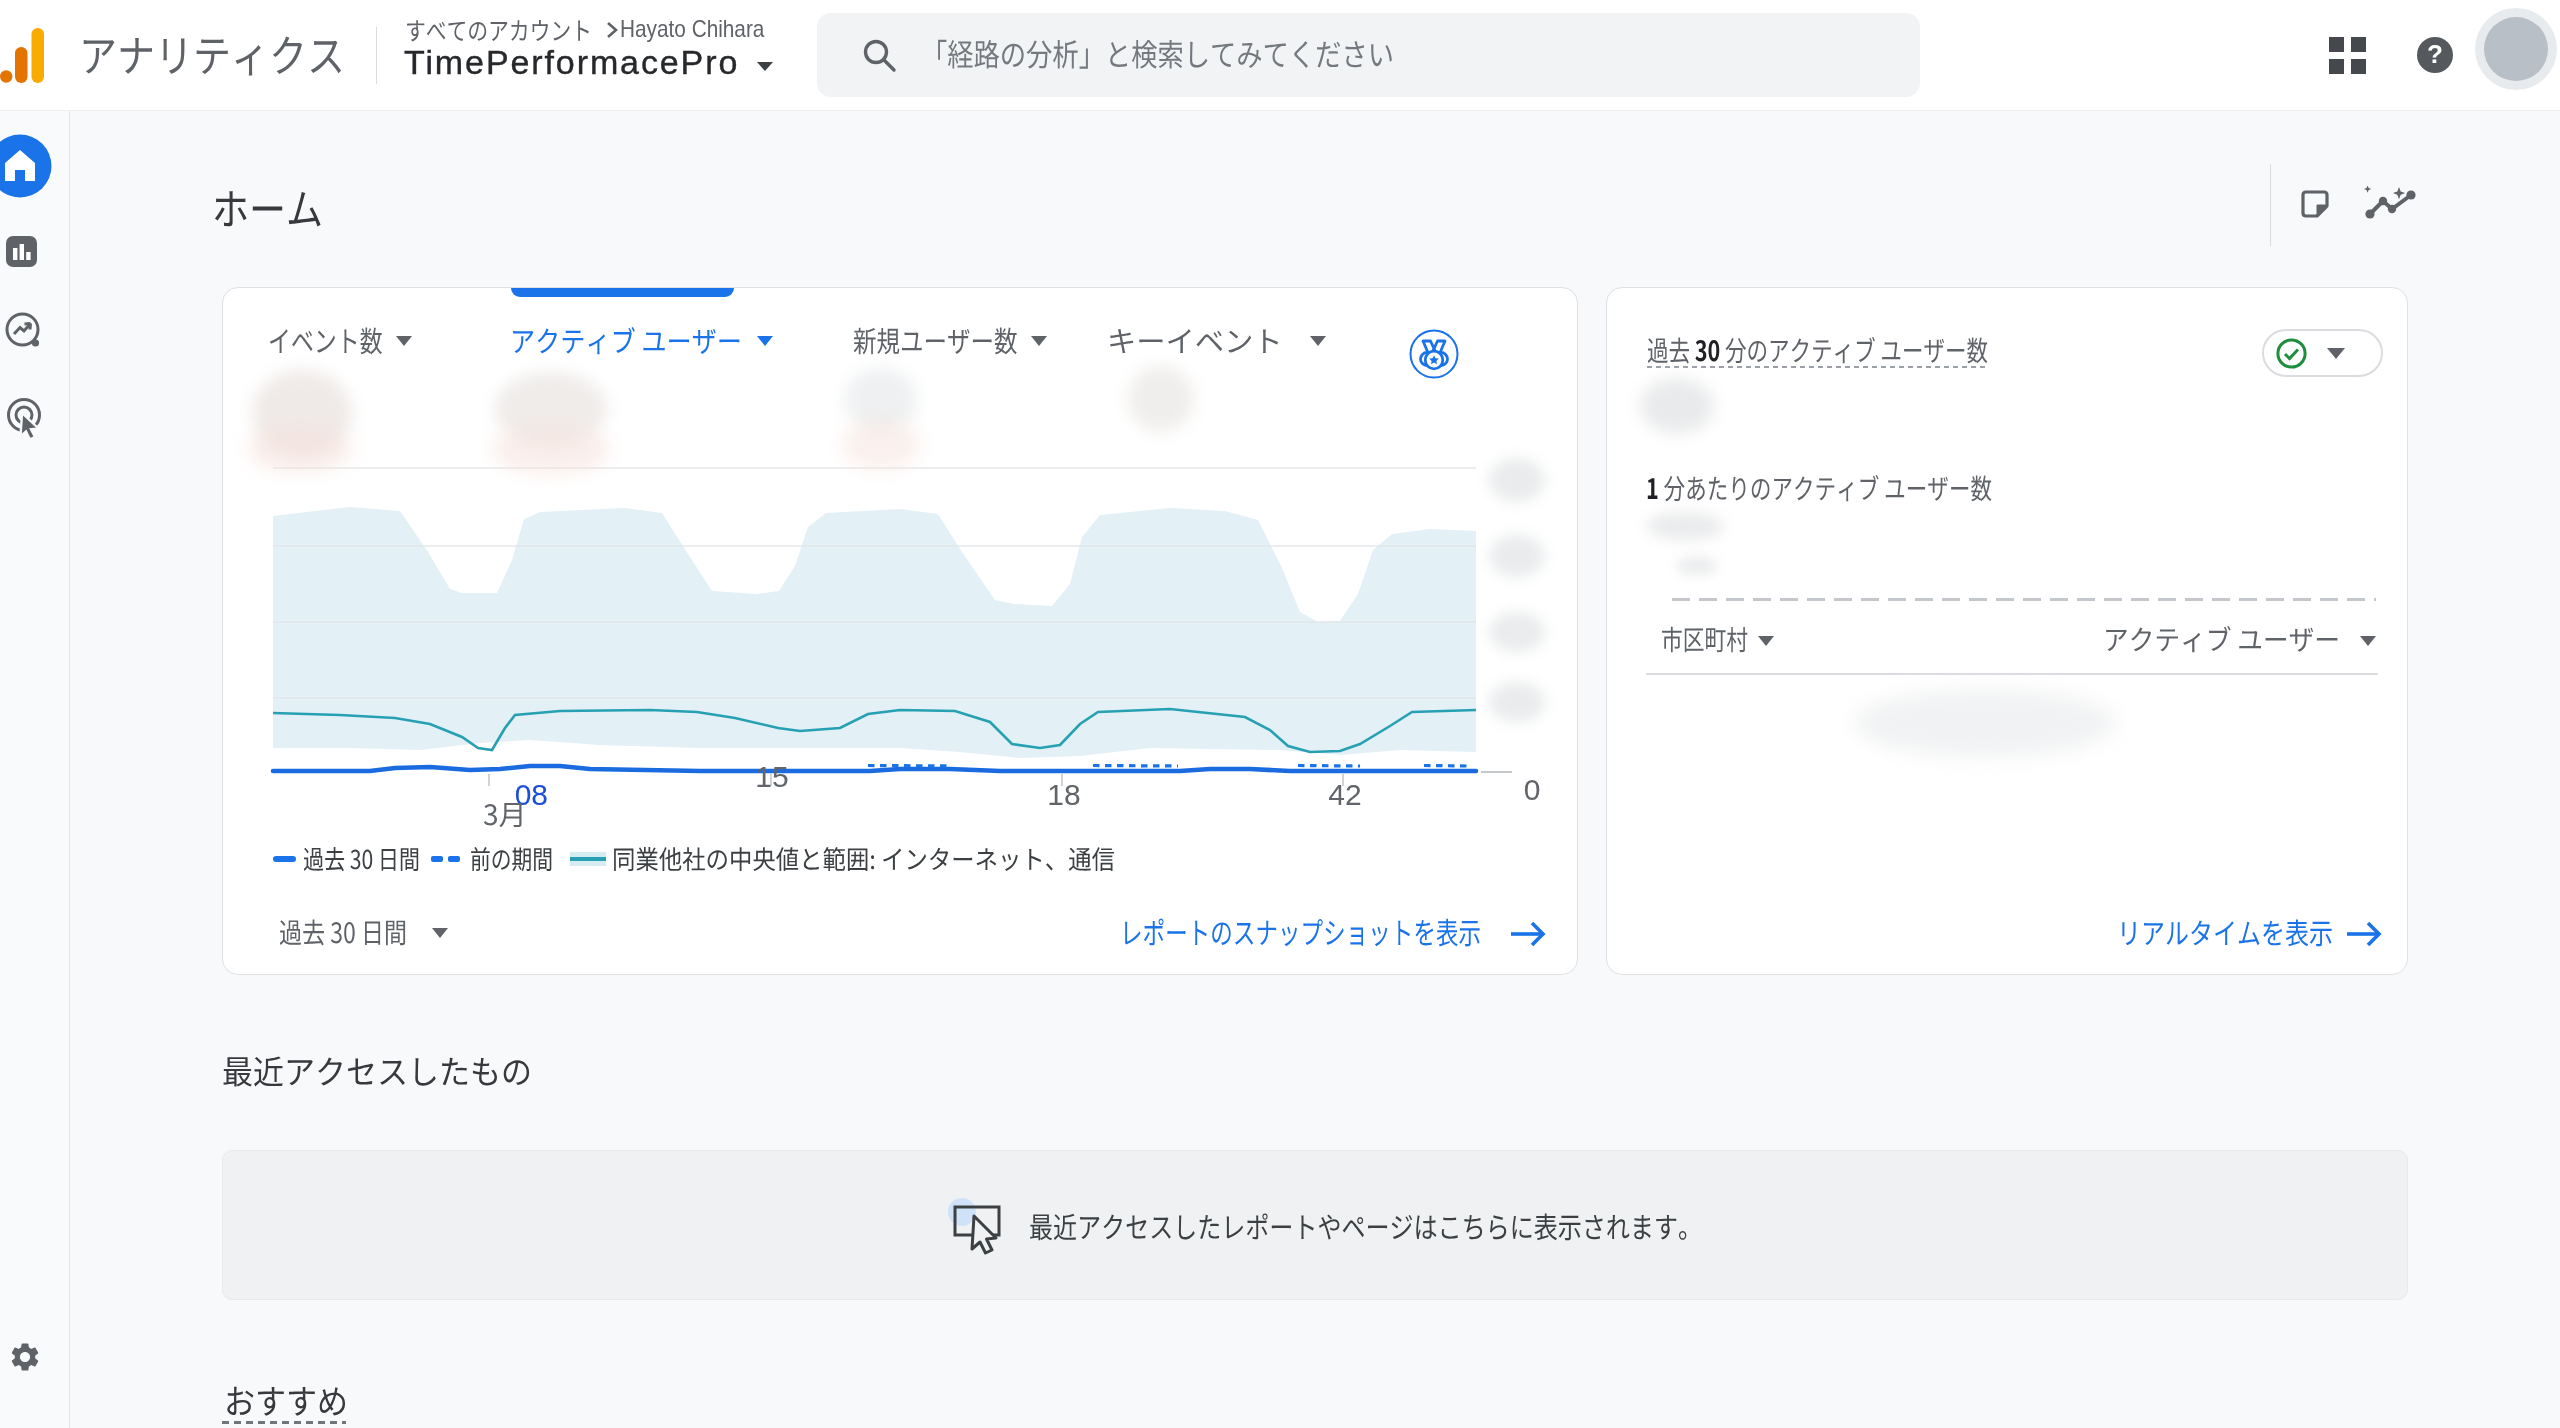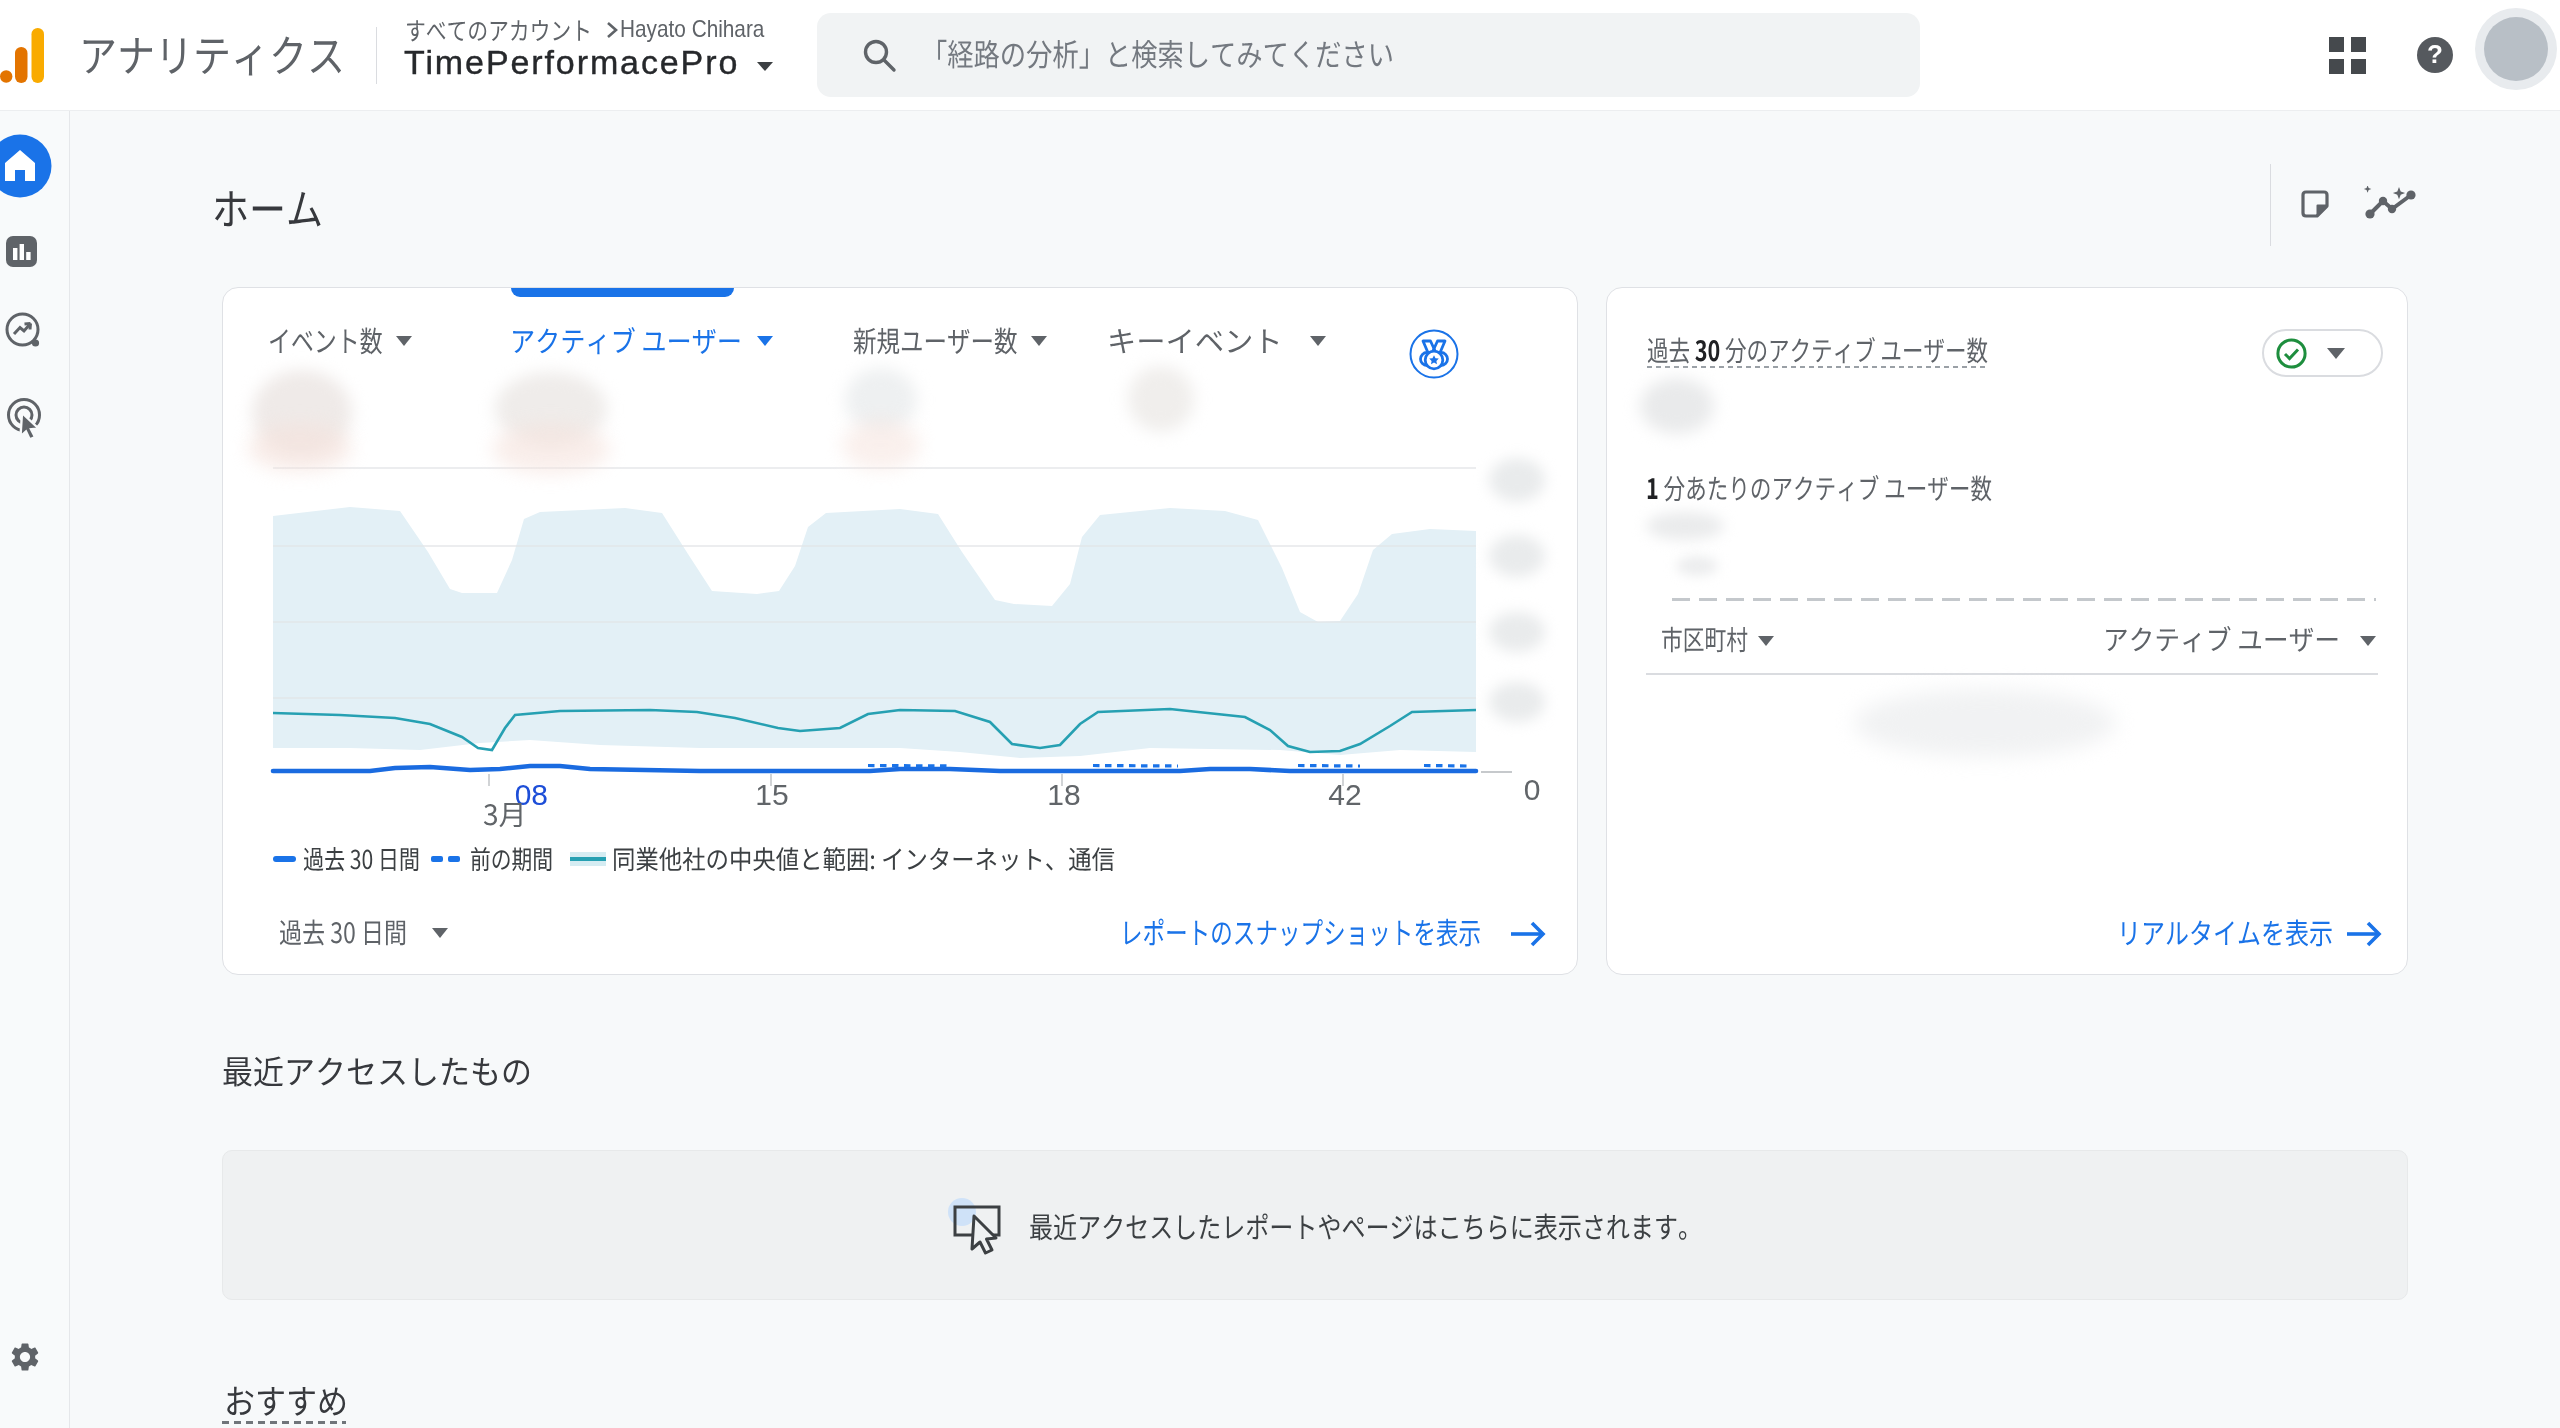--- a/index.html
+++ b/index.html
@@ -116,21 +116,21 @@
     <line x1="771" y1="774" x2="771" y2="786" stroke="#c6c9cc" stroke-width="1.6"></line>
     <line x1="1062" y1="774" x2="1062" y2="786" stroke="#c6c9cc" stroke-width="1.6"></line>
     <line x1="1343" y1="774" x2="1343" y2="786" stroke="#c6c9cc" stroke-width="1.6"></line>
 <line x1="1481" y1="772" x2="1512" y2="772" stroke="#c6c9cc" stroke-width="2"></line>
 </svg>
 <div class="blob" style="left:1489px;top:458px;width:56px;height:44px;background:#e9ebec;filter:blur(7px)"></div>
 <div class="blob" style="left:1489px;top:535px;width:56px;height:42px;background:#e9ebec;filter:blur(7px)"></div>
 <div class="blob" style="left:1489px;top:612px;width:56px;height:40px;background:#e9ebec;filter:blur(7px)"></div>
 <div class="blob" style="left:1489px;top:682px;width:56px;height:40px;background:#e9ebec;filter:blur(7px)"></div>
 <div class="abs" style="left:468px;top:778px;width:80px;text-align:right;font-size:30px;color:#1d4ed8;z-index:6">08</div>
-<div class="abs" style="left:732px;top:778px;width:80px;text-align:center;font-size:30px;color:#616569;z-index:6">15</div>
+<div class="abs" style="left:732px;top:760px;width:80px;text-align:center;font-size:30px;color:#616569;z-index:6">15</div>
 <div class="abs" style="left:1024px;top:778px;width:80px;text-align:center;font-size:30px;color:#616569;z-index:6">18</div>
 <div class="abs" style="left:1305px;top:778px;width:80px;text-align:center;font-size:30px;color:#616569;z-index:6">42</div>
 <div class="abs" style="left:1512px;top:773px;width:40px;text-align:center;font-size:30px;color:#616569;z-index:6">0</div>
 <div class="abs" style="left:273px;top:856px;width:23px;height:6px;border-radius:3px;background:#1a73e8;z-index:6"></div>
 <div class="abs" style="left:431px;top:856px;width:12px;height:6px;border-radius:2px;background:#1a73e8;z-index:6"></div>
 <div class="abs" style="left:448px;top:856px;width:12px;height:6px;border-radius:2px;background:#1a73e8;z-index:6"></div>
 <div class="abs" style="left:570px;top:852px;width:36px;height:14px;background:#d5ecf2;z-index:6"></div>
 <div class="abs" style="left:570px;top:857px;width:36px;height:4px;background:#26a0b2;z-index:7"></div>
 <div class="abs" style="left:432px;top:928px;width:0;height:0;border-left:8px solid transparent;border-right:8px solid transparent;border-top:10px solid #5f6368;z-index:6"></div>
 <svg class="abs" style="left:1507px;top:918px;z-index:6" width="42" height="32" viewBox="0 0 42 32">

